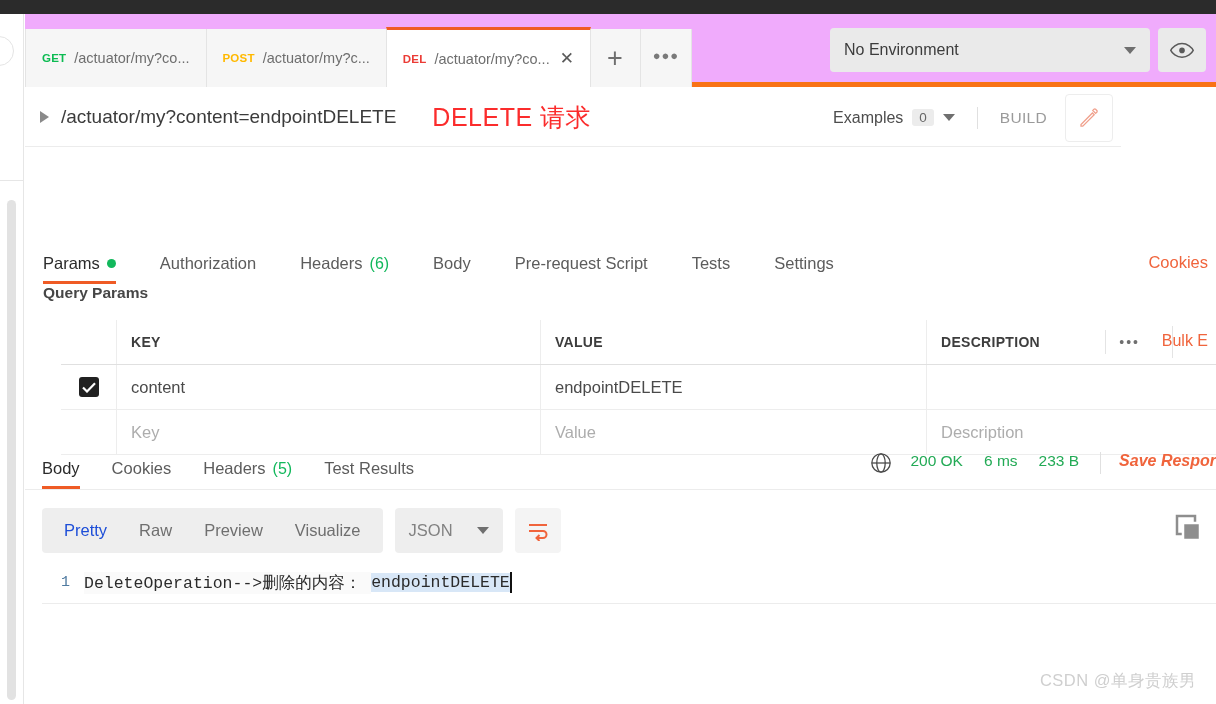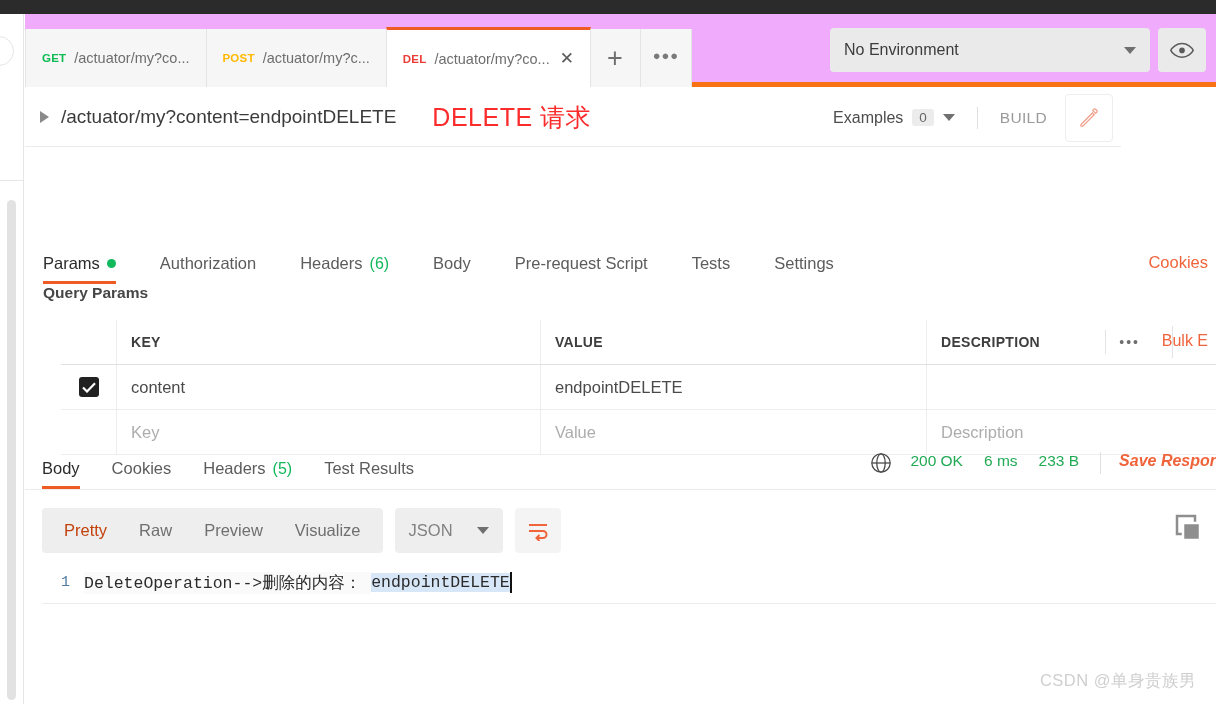--- a/index.html
+++ b/index.html
@@ -199,21 +199,21 @@
   .meta-item { font-size: 15.5px; color: #22aa55; margin-right: 21px; }
   .meta-div { width: 1px; height: 22px; background: #e0e0e0; margin-right: 18px; }
   .save-resp { font-size: 16px; color: #f0643c; font-weight: bold; cursor: pointer; white-space: nowrap; font-style: italic; }
   .resp-sep { position: absolute; left: 25px; top: 489px; width: 1191px; height: 1px; background: #ececec; }
 
   .viewbar { position: absolute; left: 42px; top: 508px; display: flex; align-items: center; gap: 12px; }
   .seg {
     height: 45px; background: #eeeeee; border-radius: 4px; display: flex; align-items: center; padding: 0 6px;
   }
   .seg .sitem { font-size: 16.5px; color: #6f6f6f; padding: 0 16px; cursor: pointer; }
-  .seg .sitem.active { color: #c2410c; }
+  .seg .sitem.active { color: #1d4ed8; }
   .seg.fmt { width: 108px; justify-content: space-between; padding: 0 14px; cursor: pointer; }
   .seg.fmt .sitem { padding: 0; color: #828282; }
   .wrapbtn {
     width: 46px; height: 45px; background: #f4f4f4; border-radius: 4px;
     display: flex; align-items: center; justify-content: center; cursor: pointer;
   }
   .copy-btn { position: absolute; right: 12px; top: 512px; cursor: pointer; }
 
   
   .bodybox {

